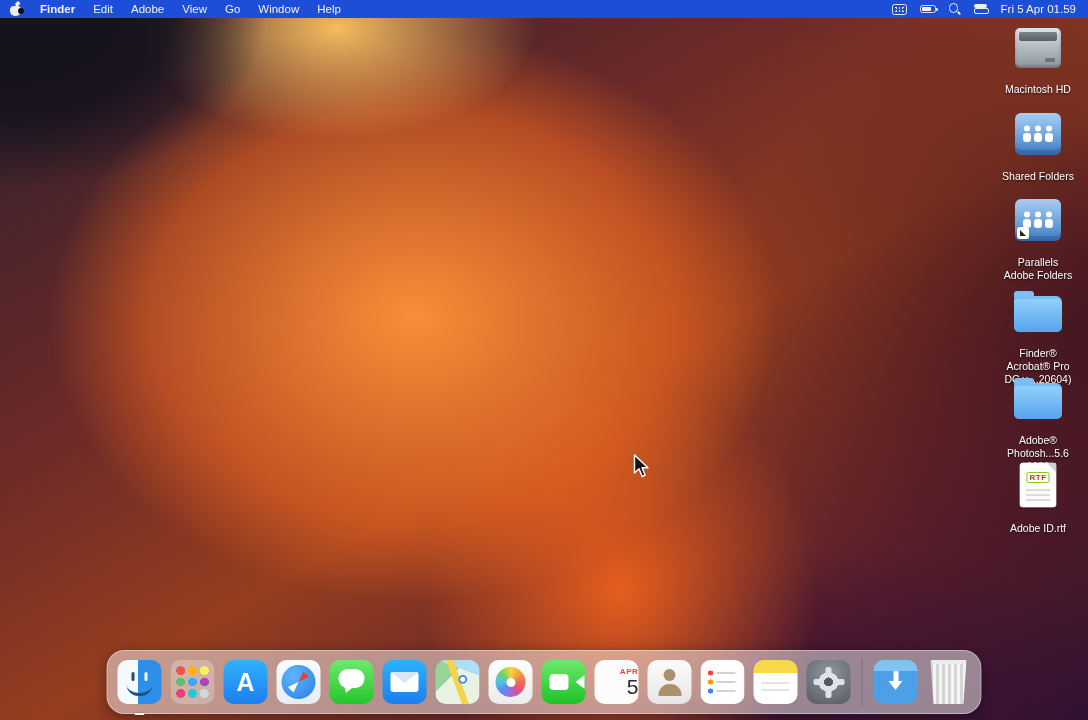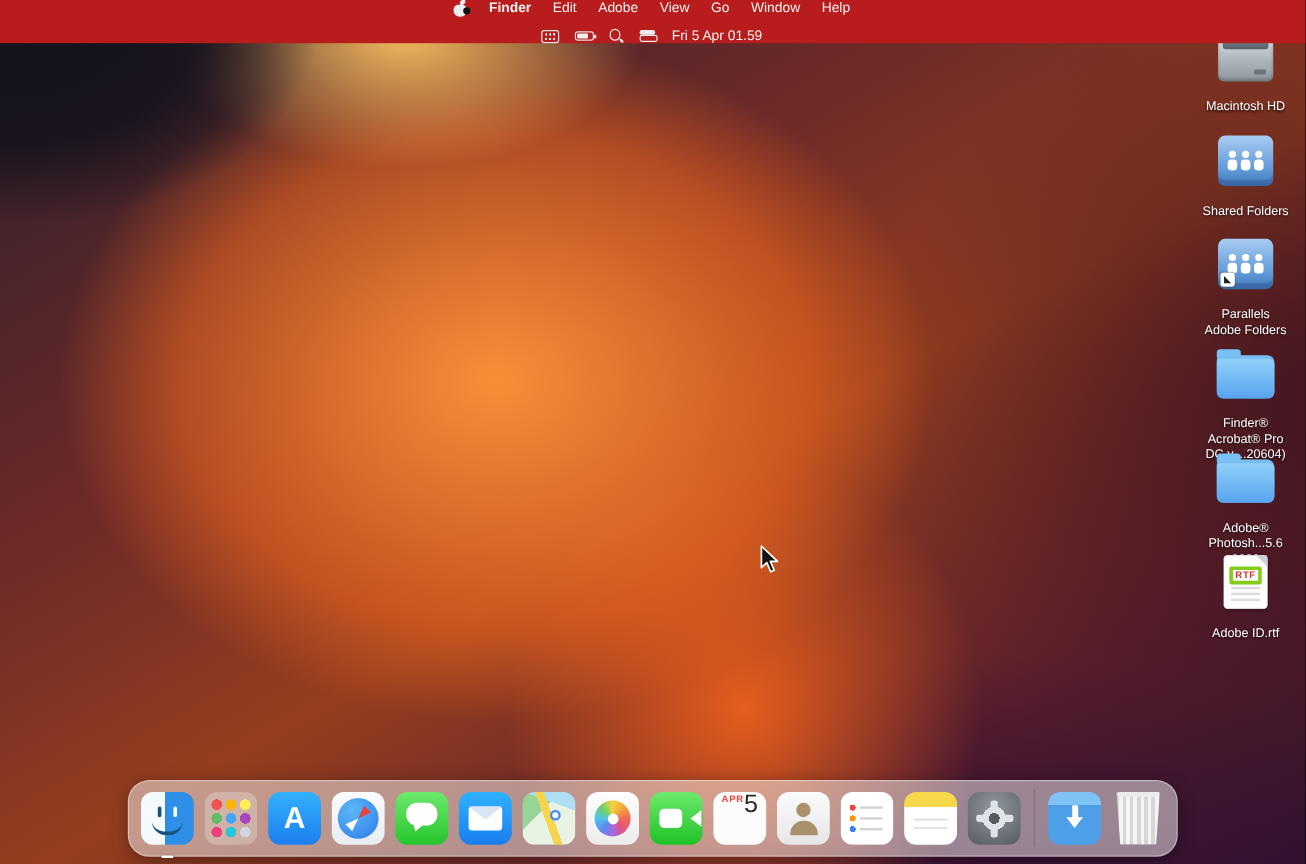--- a/index.html
+++ b/index.html
@@ -14,24 +14,24 @@
       radial-gradient(ellipse 26% 22% at 31% 4%, rgba(255,196,98,.95), transparent 70%),
       radial-gradient(ellipse 44% 52% at 38% 44%, rgba(255,148,56,.95), rgba(244,106,32,.55) 55%, transparent 76%),
       radial-gradient(ellipse 26% 42% at 57% 82%, rgba(240,98,28,.92), transparent 70%),
       radial-gradient(ellipse 46% 64% at 102% 46%, rgba(64,20,32,.95), transparent 76%),
       radial-gradient(ellipse 42% 38% at 76% 104%, rgba(56,16,52,.92), transparent 75%),
       linear-gradient(150deg, #2a1f2c 0%, #6e2a28 35%, #953e1f 55%, #5b1f2c 80%, #2e1230 100%);
   }
 
   
   .menubar {
-    position:absolute; top:0; left:0; right:0; height:36px;
-    background:#b91c1c; color:#f2f2f2; font-size:11.5px;
+    position:absolute; top:0; left:0; right:0; height:18px;
+    background:#1d4ed8; color:#f2f2f2; font-size:11.5px;
     display:flex; align-items:center; justify-content:space-between;
-    padding:0 12px 0 10px; z-index:50;flex-direction:column;
+    padding:0 12px 0 10px; z-index:50;
   }
   .mb-left { display:flex; align-items:center; gap:18px; }
   .mb-right { display:flex; align-items:center; gap:13px; }
   .mb-app { font-weight:700; }
   .mb-item { cursor:default; }
 
   .apple-logo { position:relative; width:12px; height:14px; display:inline-block; }
   .apple-logo .body { position:absolute; left:0; top:3.5px; width:11px; height:10px; background:#ededed; border-radius:4px 4px 5px 5px; }
   .apple-logo .body::after { content:""; position:absolute; right:-3px; top:2px; width:6px; height:6px; border-radius:50%; background:#0e0e0e; }
   .apple-logo .leaf { position:absolute; left:5px; top:0; width:4.5px; height:3.5px; background:#ededed; border-radius:70% 30% 70% 30%; transform:rotate(-25deg); }
@@ -68,21 +68,21 @@
   .alias-badge { position:absolute; left:2px; bottom:2px; width:12px; height:12px; background:#fff; border-radius:2.5px; box-shadow:0 0 1px rgba(0,0,0,.5); }
   .alias-badge::after { content:""; position:absolute; left:3px; bottom:3px; width:0; height:0; border-left:6px solid transparent; border-bottom:6px solid #222; transform:rotate(90deg); }
 
   .ic-folder { width:48px; height:36px; margin-top:7px; background:linear-gradient(180deg,#79c0f5,#4c97e4); border-radius:4px 6px 6px 6px; }
   .ic-folder::before { content:""; position:absolute; top:-5px; left:0; width:20px; height:7px; background:#79c0f5; border-radius:3px 3px 0 0; }
   .ic-folder::after { content:""; position:absolute; left:0; right:0; top:3px; bottom:0; background:linear-gradient(180deg,#90d0fa,#57a4ee); border-radius:3px 5px 5px 5px; }
 
   .ic-rtf { width:36px; height:44px; background:#fdfdfd; border-radius:3px; box-shadow:0 0 0 .5px #b9b9b9, 0 1px 3px rgba(0,0,0,.35); }
   .ic-rtf::before { content:""; position:absolute; top:0; right:0; width:0; height:0; border-left:9px solid transparent; border-top:9px solid #ccd2d8; }
   .ic-rtf::after { content:""; position:absolute; left:6px; right:6px; top:26px; height:2px; background:#dcdcdc; box-shadow:0 5px 0 #dcdcdc, 0 10px 0 #dcdcdc; }
-  .rtf-badge { position:absolute; left:50%; transform:translateX(-50%); top:9px; font-size:8px; font-weight:700; color:#d0342c; border:3px solid #84cc16; border-radius:2px; padding:0 2px; letter-spacing:.5px; }
+  .rtf-badge { position:absolute; left:50%; transform:translateX(-50%); top:9px; font-size:8px; font-weight:700; color:#d0342c; border:1px solid #84cc16; border-radius:2px; padding:0 2px; letter-spacing:.5px; }
 
   
   .cursor { position:absolute; left:633px; top:454px; z-index:90; pointer-events:none; }
 
   
   .dock {
     position:absolute; bottom:6px; left:50%; transform:translateX(-50%);
     display:flex; align-items:center; gap:9px; padding:7px 10px;
     background:rgba(245,245,245,.5); border:1px solid rgba(255,255,255,.4);
     border-radius:18px; box-shadow:0 3px 14px rgba(0,0,0,.35); z-index:40;
@@ -133,21 +133,21 @@
 
   .i-photos { background:linear-gradient(180deg,#fefefe,#ececec); }
   .i-photos::before { content:""; position:absolute; inset:7px; border-radius:50%;
       background:conic-gradient(#f6d33c,#f2a33c,#ef6a5a,#e8527f,#a06ae0,#5a8df0,#52c2ea,#6fd06a,#f6d33c); }
   .i-photos::after { content:""; position:absolute; left:50%; top:50%; width:9px; height:9px; margin:-4.5px; background:#fff; border-radius:50%; }
 
   .i-facetime { background:linear-gradient(180deg,#6de96c,#1fc227); }
   .i-facetime::before { content:""; position:absolute; left:8px; top:14px; width:19px; height:16px; background:#fff; border-radius:4px; }
   .i-facetime::after { content:""; position:absolute; left:27px; top:15px; width:0; height:0; border:7px solid transparent; border-right:9px solid #fff; }
 
-  .i-calendar { background:#fcfcfc; display:flex; align-items:flex-start; justify-content:center; }
+  .i-calendar { background:#fcfcfc; display:flex; flex-direction:column; align-items:flex-end; justify-content:center; }
   .cal-month { font-size:8px; font-weight:700; color:#e8453c; letter-spacing:.6px; margin-top:1px; }
   .cal-day { font-size:21px; color:#2b2b2b; line-height:1.05; font-weight:400; }
 
   .i-contacts { background:linear-gradient(180deg,#fbfbfb,#e6e6e6); overflow:hidden; }
   .i-contacts::before { content:""; position:absolute; left:50%; top:9px; width:12px; height:12px; margin-left:-6px; background:#ab906c; border-radius:50%; }
   .i-contacts::after { content:""; position:absolute; left:50%; bottom:8px; width:23px; height:12px; margin-left:-11.5px; background:#ab906c; border-radius:11px 11px 0 0; }
 
   .i-reminders { background:
       radial-gradient(2.6px at 10px 13px, #f4453c 95%, transparent),
       radial-gradient(2.6px at 10px 22px, #ff9500 95%, transparent),

